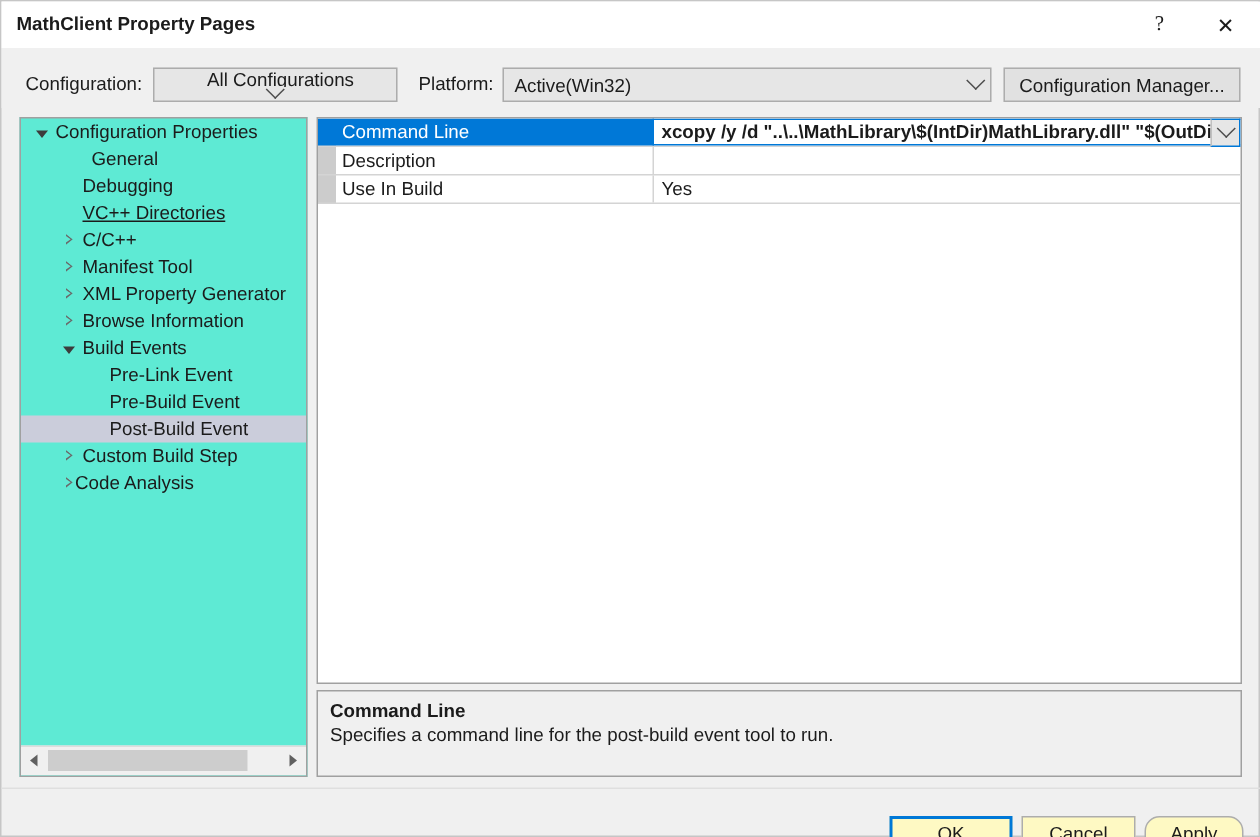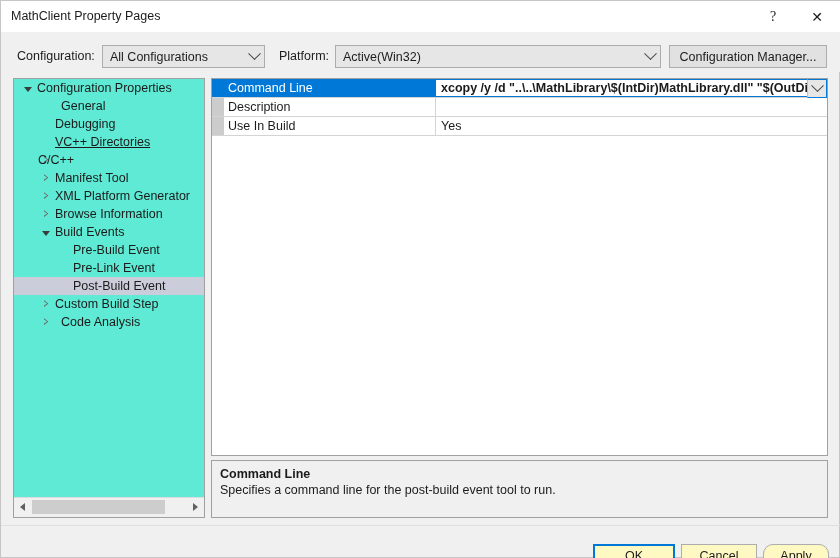--- a/index.html
+++ b/index.html
@@ -34,20 +34,21 @@
     background: #ffffff;
     box-sizing: border-box;
   }
   .title-text {
     position: absolute;
     left: 10px;
     top: 8px;
     font-size: 12.5px;
     color: #1b1b1b;
     white-space: nowrap;
+    font-weight: bold;
   }
   .title-btn {
     position: absolute;
     top: 0;
     width: 44px;
     height: 31px;
     background: transparent;
     border: none;
     padding: 0;
     cursor: default;
@@ -102,21 +103,21 @@
     justify-content: center;
     color: #5a5a5a;
   }
   .chev {
     display: inline-block;
     width: 8px; height: 8px;
     border-right: 1.4px solid #4d4d4d;
     border-bottom: 1.4px solid #4d4d4d;
     transform: rotate(45deg) translate(-2px,-2px);
   }
-  #configuration-combo { left: 101px; top: 44px; width: 163px; }
+  #configuration-combo { left: 101px; top: 44px; width: 163px; flex-direction: column; }
   #platform-combo { left: 334px; top: 44px; width: 326px; }
 
   #configuration-manager-button {
     position: absolute;
     left: 668px; top: 44px;
     width: 158px; height: 23px;
     box-sizing: border-box;
     background: #e1e1e1;
     border: 1px solid #adadad;
     font-family: "Liberation Sans", sans-serif;
@@ -375,42 +376,42 @@
   <div class="tree-panel">
     <div class="tree-scroll" id="tree-scroll">
         <div class="tree-item"><span class="exp" style="left: 6px;">
             <i class="tri-open"></i>
           </span><span class="t-label" style="margin-left: 23px;">Configuration Properties</span></div>
         <div class="tree-item"><span class="t-label" style="margin-left: 47px;">General</span></div>
         <div class="tree-item"><span class="t-label" style="margin-left: 41px;">Debugging</span></div>
         <div class="tree-item"><span class="t-label" style="margin-left: 41px; text-decoration: underline;">VC++ Directories</span></div>
         <div class="tree-item"><span class="exp" style="left: 24px;">
             <i class="tri-closed"></i>
-          </span><span class="t-label" style="margin-left: 24px;">C/C++</span></div>
+          </span><span class="t-label" style="margin-left: 41px;">C/C++</span></div>
         <div class="tree-item"><span class="exp" style="left: 24px;">
             <i class="tri-closed"></i>
           </span><span class="t-label" style="margin-left: 41px;">Manifest Tool</span></div>
         <div class="tree-item"><span class="exp" style="left: 24px;">
             <i class="tri-closed"></i>
-          </span><span class="t-label" style="margin-left: 41px;">XML Platform Generator</span></div>
+          </span><span class="t-label" style="margin-left: 41px;">XML Property Generator</span></div>
         <div class="tree-item"><span class="exp" style="left: 24px;">
             <i class="tri-closed"></i>
           </span><span class="t-label" style="margin-left: 41px;">Browse Information</span></div>
         <div class="tree-item"><span class="exp" style="left: 24px;">
             <i class="tri-open"></i>
           </span><span class="t-label" style="margin-left: 41px;">Build Events</span></div>
+        <div class="tree-item"><span class="t-label" style="margin-left: 59px;">Pre-Link Event</span></div>
         <div class="tree-item"><span class="t-label" style="margin-left: 59px;">Pre-Build Event</span></div>
-        <div class="tree-item"><span class="t-label" style="margin-left: 59px;">Pre-Link Event</span></div>
         <div class="tree-item selected"><span class="t-label" style="margin-left: 59px;">Post-Build Event</span></div>
         <div class="tree-item"><span class="exp" style="left: 24px;">
             <i class="tri-closed"></i>
           </span><span class="t-label" style="margin-left: 41px;">Custom Build Step</span></div>
         <div class="tree-item"><span class="exp" style="left: 24px;">
             <i class="tri-closed"></i>
-          </span><span class="t-label" style="margin-left: 47px;">Code Analysis</span></div>
+          </span><span class="t-label" style="margin-left: 36px;">Code Analysis</span></div>
       </div>
     <div class="tree-hscroll">
       <div class="hs-btn left">
           <i class="arrow-l"></i>
         </div>
       <div class="hs-thumb"></div>
       <div class="hs-btn right">
           <i class="arrow-r"></i>
         </div>
     </div>

